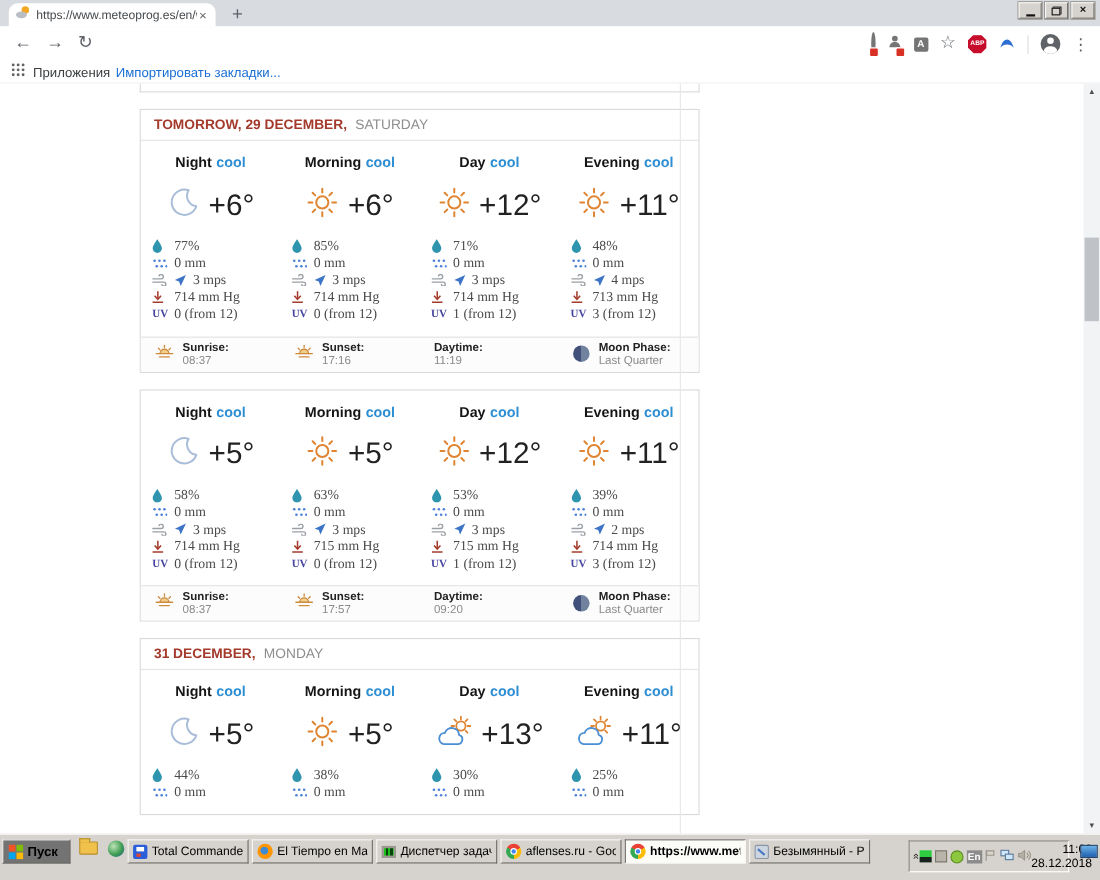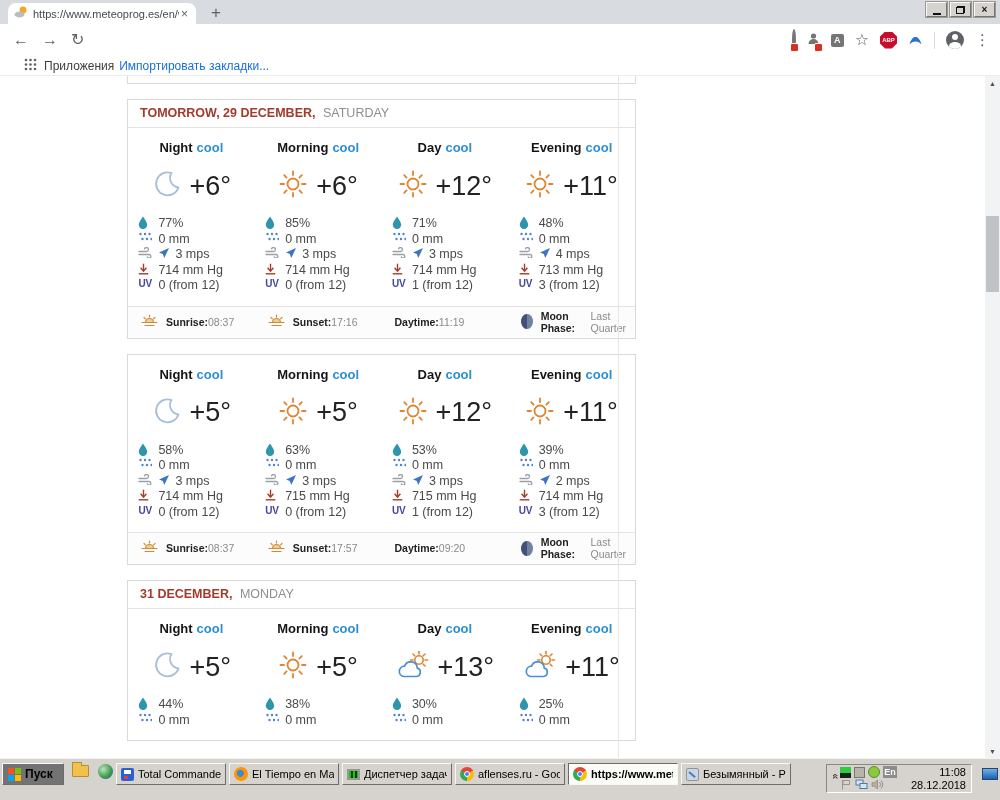--- a/index.html
+++ b/index.html
@@ -41,47 +41,47 @@
   .ic-abp { width:17px; height:17px; background:#c70d2c; color:#fff; font-size:6px; font-weight:bold;
     display:flex; align-items:center; justify-content:center;
     clip-path:polygon(30% 0,70% 0,100% 30%,100% 70%,70% 100%,30% 100%,0 70%,0 30%); }
   .sep { width:1px; height:17px; background:#dadce0; }
   .ic-profile { width:18px; height:18px; border-radius:50%; background:#5f6368; position:relative; overflow:hidden; }
   .ic-profile::before { content:''; position:absolute; left:6px; top:3px; width:6px; height:6px; border-radius:50%; background:#fff; }
   .ic-profile::after  { content:''; position:absolute; left:3px; top:11px; width:12px; height:8px; border-radius:50%; background:#fff; }
   .menu3 { font-size:15px; color:#5f6368; }
 
   #bookbar { position:absolute; left:0; top:56px; width:1000px; height:20px; background:#fff;
-    border-bottom:1px solid #ececec; display:flex; align-items:center; padding-left:24px; }
+    border-bottom:1px solid #ececec; display:flex; align-items:center; padding-left:10px; }
   .apps-label { font-size:12px; color:#3c4043; margin-left:7px; }
   .bk-hint { font-size:12px; color:#7b8087; margin-left:14px; }
   .bk-link { font-size:12px; color:#1a6fd4; margin-left:5px; }
 
   
   #page { position:absolute; left:0; top:76px; width:1000px; height:682px; background:#fff; overflow:hidden;padding-left:17px; }
   .vline { position:absolute; left:618px; top:0; bottom:0; width:1px; background:#e7e7e7; }
   .remnant { margin-left:110px; width:509px; height:8px; border:1px solid #dadada; border-top:none; }
   .card { margin:15px 0 0 110px; width:509px; background:#fff; border:1px solid #d9d9d9; }
   .chead { padding:6px 12px 7px; border-bottom:1px solid #e3e3e3; font-size:12.5px; }
   .ctitle { color:#a33a2c; font-weight:bold; }
   .cweek { color:#8e8e8e; margin-left:4px; }
   .periods { display:flex; padding:12px 0; }
   .period { width:25%; display:flex; flex-direction:column; align-items:center; }
   .pname { font-size:13px; font-weight:bold; color:#151515; }
   .cool { color:#2d8ed3; margin-left:4px; font-weight:bold; }
   .temprow { display:flex; align-items:center; gap:8px; margin:11px 0 10px; height:40px; }
   .temp { font-size:27px; color:#222; }
   .details { width:106px; display:flex; flex-direction:column; }
-  .drow { display:flex; align-items:flex-start; height:15.5px; font-size:12.5px; color:#4a4a4a; }
+  .drow { display:flex; align-items:center; height:15.5px; font-size:12.5px; color:#4a4a4a;font-family:Liberation Serif, serif; }
   .di { width:20px; display:flex; align-items:center; }
   .di.arrow { width:17px; }
   .uvtxt { font-size:10px; font-weight:bold; color:#4646a0; }
   .cfoot { display:flex; border-top:1px solid #e3e3e3; background:#fcfcfc; padding:3px 0 4px; }
   .fcell { width:25%; display:flex; gap:8px; padding-left:13px; align-items:center; }
-  .ftxt { display:flex; flex-direction:row; }
+  .ftxt { display:flex; flex-direction:column; }
   .flabel { font-size:10.5px; font-weight:bold; color:#222; line-height:12px; }
   .fvalue { font-size:10.5px; color:#8a8a8a; line-height:12px; }
   .ic-moonphase { width:15px; height:15px; border-radius:50%;
     background:linear-gradient(90deg,#41517a 0 50%,#70829e 50% 100%); }
 
   
   #vscroll { position:absolute; right:0; top:0; width:15px; height:682px; background:#f2f3f5; }
   .sb-arrow { height:14px; display:flex; align-items:center; justify-content:center;
     font-size:7px; color:#505050; }
   .sb-arrow.down { position:absolute; bottom:0; left:0; right:0; }
@@ -117,21 +117,21 @@
   .ic-chrome { width:14px; height:14px; border-radius:50%; flex:none; position:relative;
     background:conic-gradient(from -60deg,#ea4335 0 120deg,#fbbc05 120deg 240deg,#34a853 240deg 360deg); }
   .ic-chrome::after { content:''; position:absolute; left:3.5px; top:3.5px; width:4px; height:4px;
     background:#4285f4; border:1.5px solid #fff; border-radius:50%; }
   .ic-paint { width:13px; height:13px; background:#cdd6e0; border:1px solid #8896a5; border-radius:2px; position:relative; flex:none; }
   .ic-paint::before { content:''; position:absolute; left:2px; top:2px; width:8px; height:2px; background:#4a78c2; transform:rotate(40deg); transform-origin:left; }
 
   .tray { position:absolute; left:826px; top:5px; width:146px; height:29px;
     border:1px solid; border-color:#8a8885 #fff #fff #8a8885; display:flex; align-items:center; padding:0 3px; }
   .chev { font-size:10px; color:#111; transform:rotate(90deg); width:10px; }
-  .trows { display:flex; flex-direction:column; gap:1px; }
+  .trows { display:flex; flex-direction:row; gap:1px; }
   .trow { display:flex; align-items:center; gap:3px; height:12px; }
   .ti-green { width:11px; height:11px; background:linear-gradient(#2ecc40 0 55%, #15231c 55%); }
   .ti-misc { width:11px; height:11px; background:#b9b4aa; border:1px solid #7c776c; }
   .ti-circ { width:12px; height:12px; border-radius:50%; background:#8dc63f; border:1px solid #5a8f1f; }
   .ti-en { width:14px; height:12px; background:#8c8c8c; color:#fff; font-size:9px; font-weight:bold;
     display:flex; align-items:center; justify-content:center; }
   .clock { margin-left:auto; text-align:right; font-size:11px; line-height:13px; padding-right:2px; }
   .ic-monitor { position:absolute; left:982px; top:9px; width:16px; height:12px;
     background:linear-gradient(#6db3e8,#1d5fae); border:1px solid #23456e; }
 </style>

